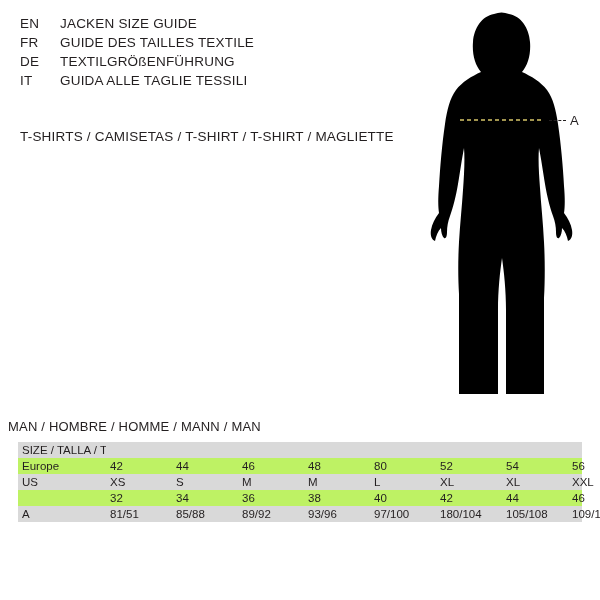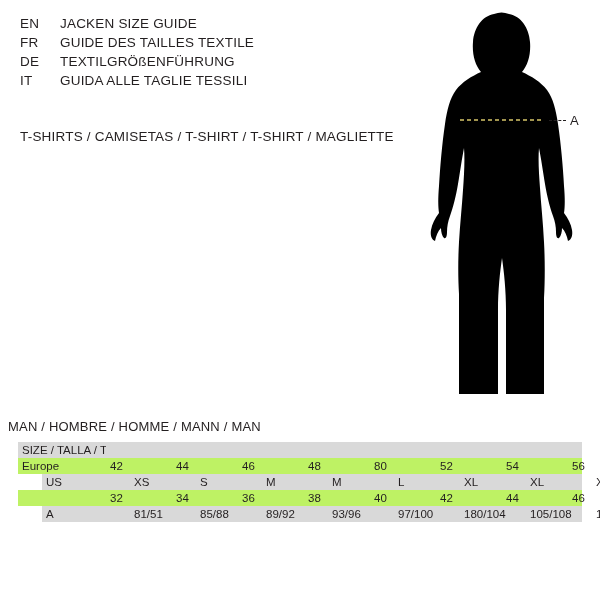--- a/index.html
+++ b/index.html
@@ -99,21 +99,21 @@
     top: 442px;
     width: 564px;
     font-size: 11.5px;
   }
   .trow {
     display: flex;
     height: 16px;
     align-items: center;
   }
   .trow.header { background: #d9d9d9; }
-  .trow.shadeA { background: #d9d9d9; margin-left: 24px; }
+  .trow.shadeA { background: #d9d9d9; }
   .trow.shadeB { background: #bef264; }
 
   .cell {
     padding-left: 4px;
     box-sizing: border-box;
     white-space: nowrap;
     overflow: hidden;
   }
   .c-label { flex: 0 0 88px; }
   .c-val   { flex: 0 0 66px; }

